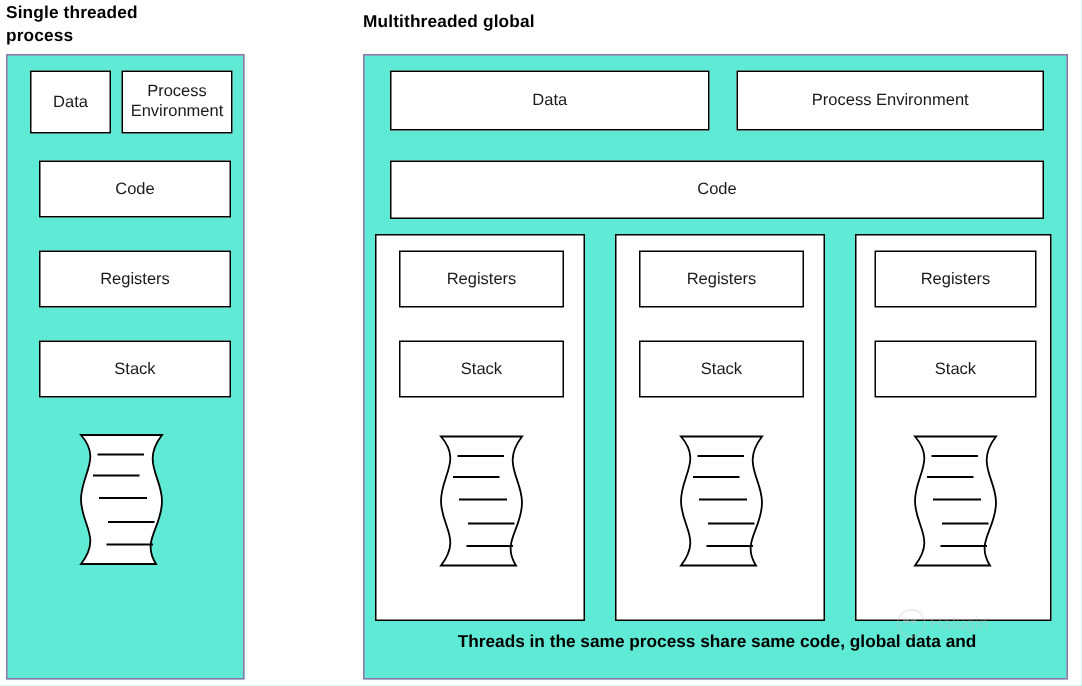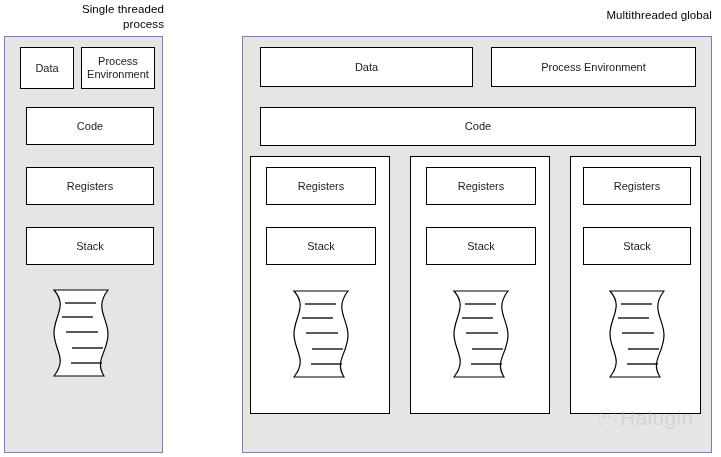--- a/index.html
+++ b/index.html
@@ -11,31 +11,31 @@
     width: 721px;
     height: 457px;
     position: relative;
     overflow: hidden;
     font-family: "Liberation Sans", sans-serif;
     color: #000000;
   }
 
   .panel-title {
     position: absolute;
-    text-align: right;
-    font-weight: normal;
+    text-align: left;
+    font-weight: bold;
     font-size: 11.5px;
     line-height: 15px;
     color: #000000;
     letter-spacing: 0.1px;
   }
 
   .process-panel {
     position: absolute;
-    background: #e5e5e5;
+    background: #5eead4;
     border: 1px solid #9673a6;
     box-sizing: border-box;
   }
 
   .box {
     position: absolute;
     background: #ffffff;
     border: 1px solid #000000;
     box-sizing: border-box;
     display: flex;
@@ -69,21 +69,21 @@
 
   .watermark {
     position: absolute;
     display: flex;
     align-items: center;
     gap: 3px;
     opacity: 0.38;
     pointer-events: none;
   }
   .watermark .wm-text {
-    font-size: 21px;
+    font-size: 11px;
     color: #b9b9bd;
     font-family: "Liberation Sans", sans-serif;
     letter-spacing: 0.3px;
   }
   .wm-badge {
     width: 17px;
     height: 17px;
     border-radius: 50%;
     border: 1.5px solid #c8c8cc;
     position: relative;
@@ -217,19 +217,20 @@
         <line x1="19" y1="17" x2="50" y2="17" stroke="#000000" stroke-width="1.3"></line>
         <line x1="16" y1="31" x2="47" y2="31" stroke="#000000" stroke-width="1.3"></line>
         <line x1="20" y1="46" x2="52" y2="46" stroke="#000000" stroke-width="1.3"></line>
         <line x1="26" y1="62" x2="57" y2="62" stroke="#000000" stroke-width="1.3"></line>
         <line x1="25" y1="77" x2="56" y2="77" stroke="#000000" stroke-width="1.3"></line>
       </svg>
     </div>
   </div>
 
   <div class="caption" style="left:10px; top:383px; width:450px;">
+    <div>Threads  in the same process share same code, global data and</div>
   </div>
 </div>
 
 <div class="watermark" style="left:598px; top:406px;">
   <span class="wm-badge"></span>
   <span class="wm-text">Halugin</span>
 </div>
 
 </body></html>

